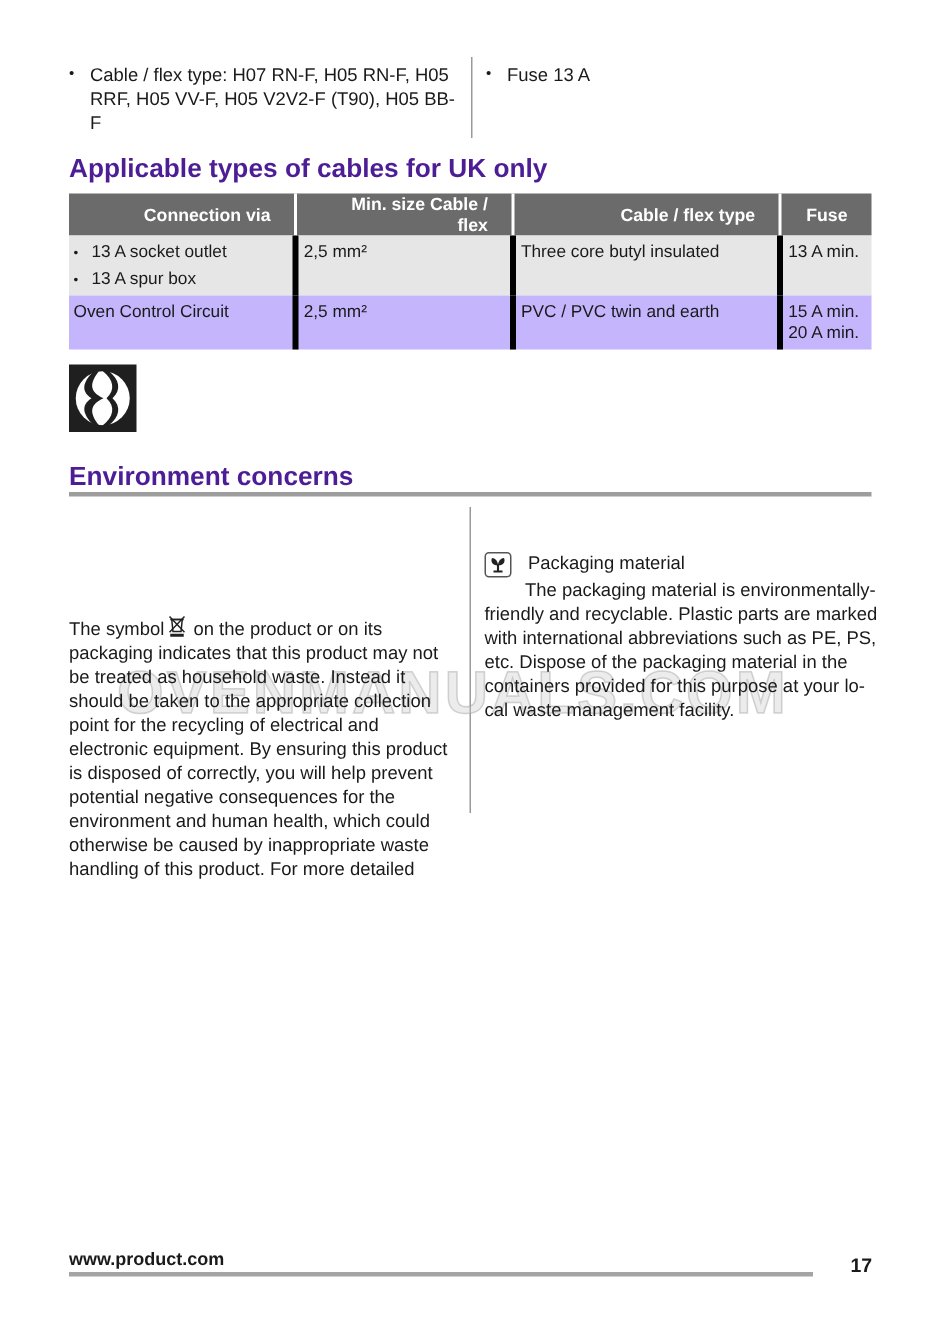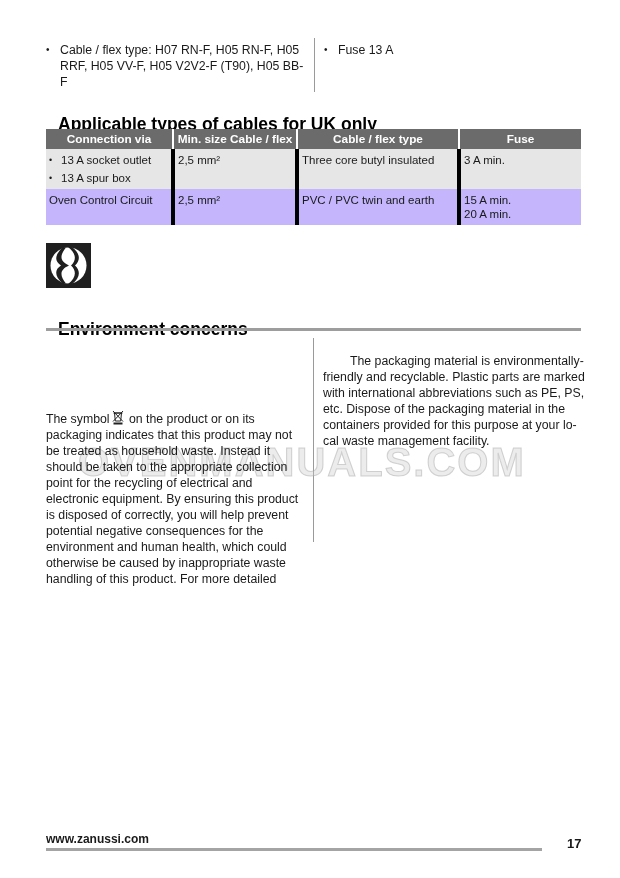--- a/index.html
+++ b/index.html
@@ -7,29 +7,29 @@
     width: 620px; height: 878px; background: #ffffff; position: relative; overflow: hidden;
     font-family: "Liberation Sans", "DejaVu Sans", sans-serif; color: #1a1a1a;
   }
   .abs { position: absolute; }
   .body-text { font-size: 12.3px; line-height: 16px; }
   .bullet-row { display: flex; }
   .bullet-row .dot { width: 14px; flex: none; font-size: 10px; }
   .top-left { left: 46px; top: 42px; width: 258px; }
   .top-divider { left: 314px; top: 38px; width: 1px; height: 54px; background: #9a9a9a; }
   .top-right { left: 324px; top: 42px; width: 250px; }
-  h2 { margin: 12px; font-size: 17.5px; font-weight: bold; color: #000000; }
+  h2 { margin: 0; font-size: 17.5px; font-weight: bold; color: #4c1d95; }
   .h-uk { left: 46px; top: 102px; }
   table.cables {
     position: absolute; left: 46px; top: 129px; width: 535px;
     border-collapse: collapse; font-size: 11.5px;
   }
   table.cables th {
     background: #6b6b6b; color: #fff; font-weight: bold; font-size: 11.8px;
-    height: 20px; padding: 0 0; text-align: center; border-left: 2px solid #fff;
+    height: 20px; padding: 0 16px; text-align: right; border-left: 2px solid #fff;
   }
   table.cables th:first-child { border-left: none; }
   table.cables td {
     vertical-align: top; padding: 4px 4px 4px 3px; border-left: 4px solid #000000; line-height: 14px; color: #1a1a1a;
   }
   table.cables td:first-child { border-left: none; }
   table.cables tr.r1 td { background: #e6e6e6; height: 30px; }
   table.cables tr.r2 td { background: #c4b5fd; height: 26px; }
   .cell-bullets div { display: flex; margin-bottom: 4px; }
   .cell-bullets .dot { width: 12px; font-size: 9px; }
@@ -83,21 +83,21 @@
             <span>13 A socket outlet</span>
           </div>
         <div style="margin-bottom:0">
             <span class="dot">•</span>
             <span>13 A spur box</span>
           </div>
       </td>
       <td>2,5 mm²</td>
       <td>Three core butyl insulated</td>
       <td>
-          <div>3 A min.</div>
+          <div>13 A min.</div>
         </td>
     </tr>
     <tr class="r2">
       <td>Oven Control Circuit</td>
       <td>2,5 mm²</td>
       <td>PVC / PVC twin and earth</td>
       <td>
         <div>15 A min.</div>
         <div>20 A min.</div>
       </td>
@@ -124,18 +124,31 @@
   <span>The symbol</span><span class="weee"><svg width="12" height="15" viewBox="0 0 12 15">
         <path d="M2.5 3 L9.5 3 L8.7 11 L3.3 11 Z" fill="none" stroke="#222" stroke-width="1"></path>
         <line x1="1.5" y1="3" x2="10.5" y2="3" stroke="#222" stroke-width="1"></line>
         <line x1="1" y1="1" x2="11" y2="11.5" stroke="#222" stroke-width="1"></line>
         <line x1="11" y1="1" x2="1" y2="11.5" stroke="#222" stroke-width="1"></line>
         <rect x="1.5" y="12.5" width="9" height="2" fill="#222"></rect>
       </svg></span><span> on the product or on its packaging indicates that this product may not be treated as household waste. Instead it should be taken to the appropriate collection point for the recycling of electrical and electronic equipment. By ensuring this product is disposed of correctly, you will help prevent potential negative consequences for the environment and human health, which could otherwise be caused by inappropriate waste handling of this product. For more detailed</span>
 </div>
 
 <div class="abs env-right body-text">
+  <div class="pkg-head">
+    <span class="pkg-icon">
+      <svg width="12" height="11" viewBox="0 0 12 11">
+          <path d="M6 10 L6 5" stroke="#222" stroke-width="1.4"></path>
+          <path d="M6 6 C 2 6, 1 3, 2 1 C 4 1, 6 3, 6 6 Z" fill="#222"></path>
+          <path d="M6 6 C 10 6, 11 3, 10 1 C 8 1, 6 3, 6 6 Z" fill="#222"></path>
+          <path d="M3 10 L9 10" stroke="#222" stroke-width="1.2"></path>
+        </svg>
+    </span>
+    <div>
+      <div>Packaging material</div>
+    </div>
+  </div>
   <div style="text-indent:27px">The packaging material is environmentally-friendly and recyclable. Plastic parts are marked with international abbreviations such as PE, PS, etc. Dispose of the packaging material in the containers provided for this purpose at your lo-cal waste management facility.</div>
 </div>
 
-<div class="abs footer-url">www.zanussi.com</div>
+<div class="abs footer-url">www.product.com</div>
 <div class="abs footer-rule"></div>
 <div class="abs page-num">17</div>
 
 </body></html>

